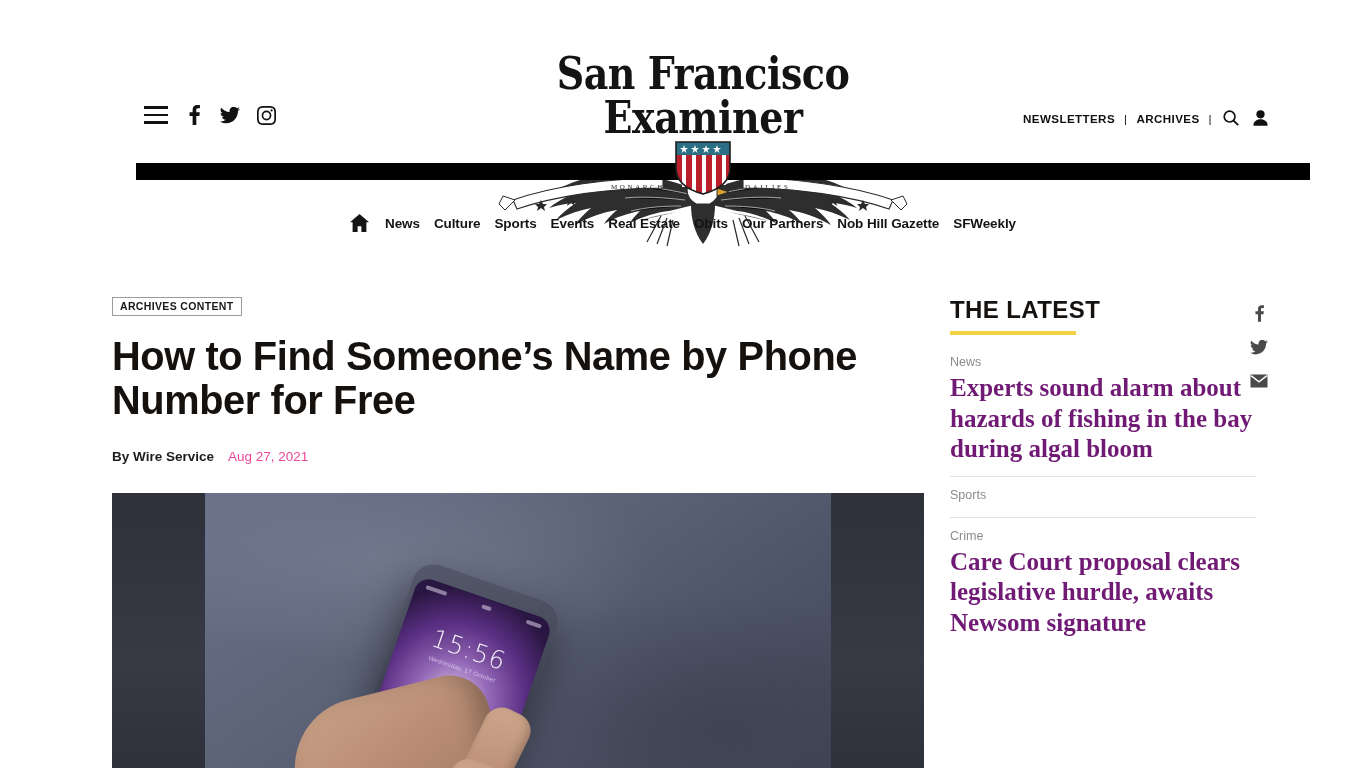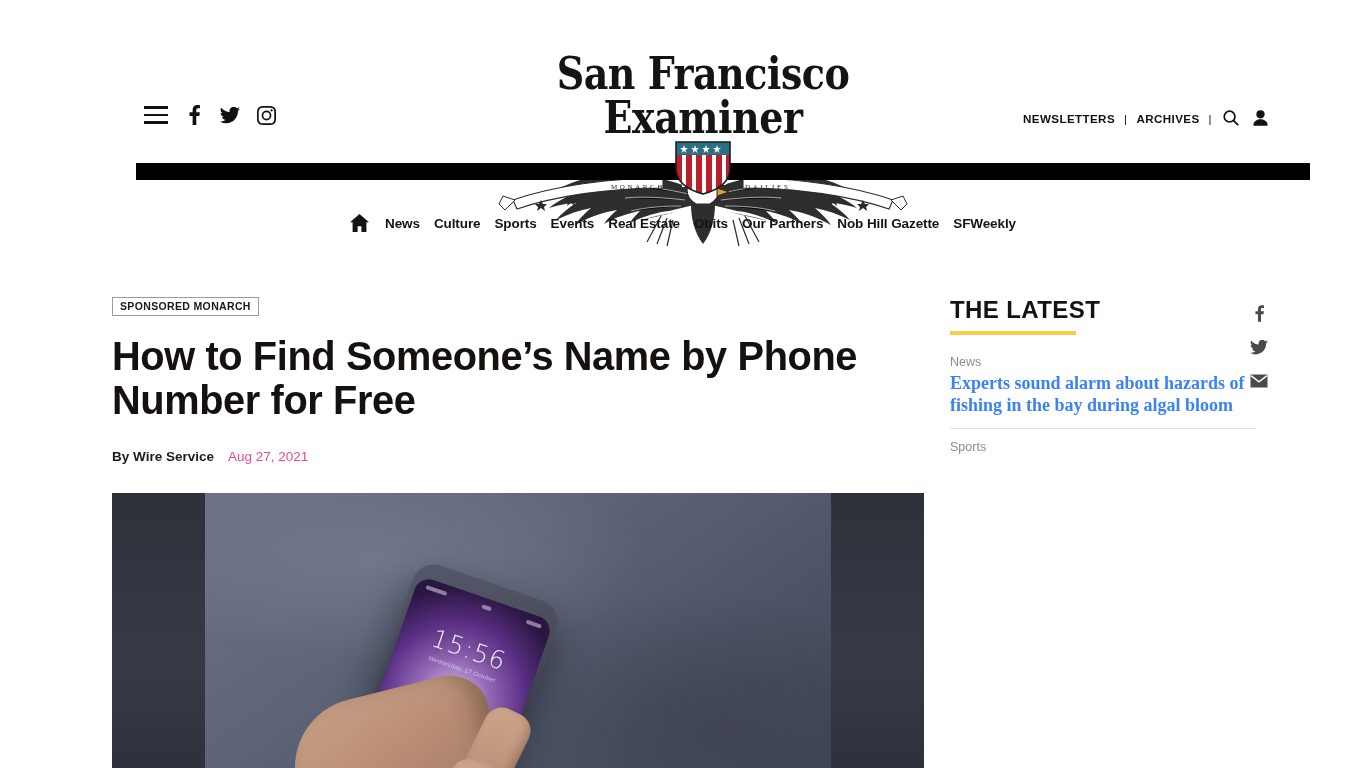--- a/index.html
+++ b/index.html
@@ -226,23 +226,23 @@
   }
   .latest-rule { margin-top: 7px; width: 126px; height: 4px; background:#f2d240; }
 
   .latest-list { margin-top: 20px; }
   .latest-item { padding-bottom: 11px; }
   .latest-item + .latest-item { border-top: 1px solid #e2e2e2; padding-top: 11px; }
   .kicker { font-size: 12.5px; color:#8b8b8b; margin-bottom: 4px; }
   .ltitle {
     font-family: "Liberation Serif", serif;
     font-weight: 700;
-    font-size: 18px;
+    font-size: 25px;
     line-height: 1.22;
-    color:#3b82f6;
+    color:#701a75;
     cursor:pointer;
   }
 </style>
 </head>
 <body>
 
 <div class="page">
 
   <div class="masthead">
 
@@ -404,21 +404,21 @@
       </span>
       <span class="sh">
         <svg width="18" height="14" viewBox="0 0 18 14">
             <rect x="0.5" y="0.5" width="17" height="13" fill="#4a4a4a"></rect>
             <path d="M1 1.6l8 6.2 8-6.2" fill="none" stroke="#fff" stroke-width="1.4"></path>
           </svg>
       </span>
     </div>
 
     <div class="col-main">
-      <span class="badge">SPONSORED MONARCH</span>
+      <span class="badge">ARCHIVES CONTENT</span>
 
       <h1 class="headline">How to Find Someone’s Name by Phone Number for Free</h1>
 
       <div class="byline">
         <span class="author">By Wire Service</span>
         <span class="date">Aug 27, 2021</span>
       </div>
 
       <div class="hero">
         <div class="bar-l"></div>
@@ -446,17 +446,21 @@
       <div class="latest-rule"></div>
 
       <div class="latest-list">
         <div class="latest-item">
           <div class="kicker">News</div>
           <div class="ltitle">Experts sound alarm about hazards of fishing in the bay during algal bloom</div>
         </div>
         <div class="latest-item">
           <div class="kicker">Sports</div>
         </div>
+        <div class="latest-item">
+          <div class="kicker">Crime</div>
+          <div class="ltitle">Care Court proposal clears legislative hurdle, awaits Newsom signature</div>
+        </div>
       </div>
     </div>
 
   </div>
 </div>
 
 </body></html>

